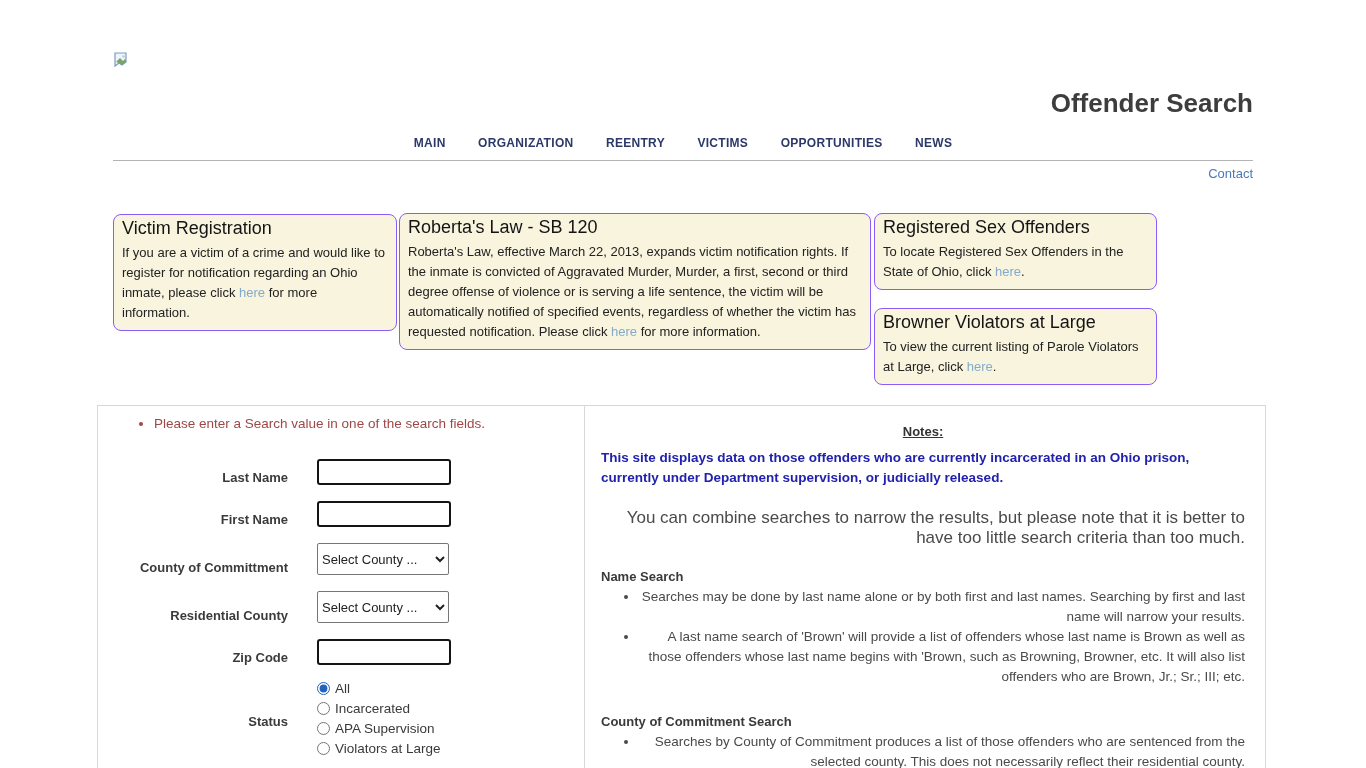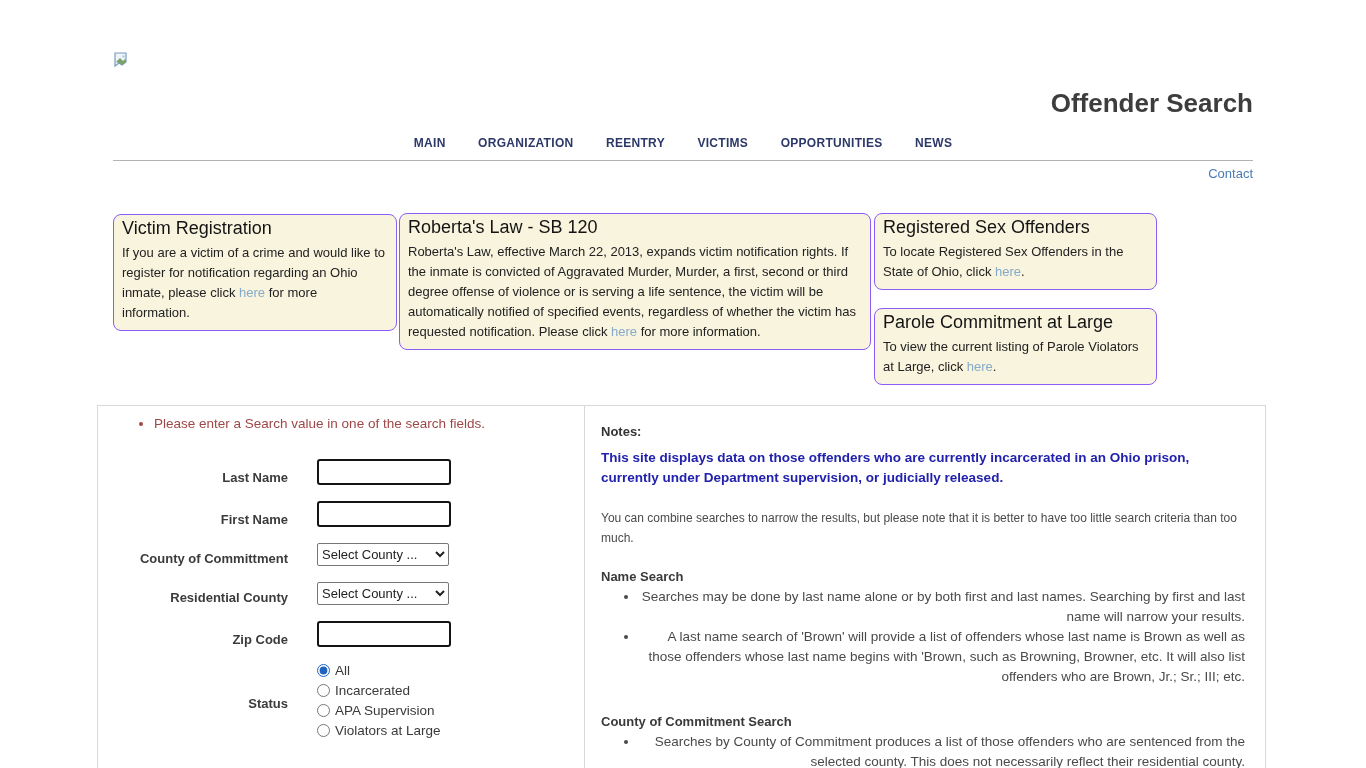--- a/index.html
+++ b/index.html
@@ -35,33 +35,33 @@
   .notes-col { flex:1; padding:18px 20px 0 16px; }
 
   .validation { list-style:disc; margin:2px 0 28px 56px; color:#9e4747; font-size:13.5px; }
   .form-row { display:flex; align-items:flex-end; margin-bottom:16px; }
   .form-row.top { align-items:center; }
   .form-label { width:190px; text-align:right; font-size:13px; font-weight:bold;
                 color:#3b3b3b; flex:0 0 190px; }
   .form-ctrl { margin-left:29px; }
   .txt { width:134px; height:26px; border:2px solid #141414; border-radius:3px;
          font-size:13px; padding:0 4px; outline:none; background:#fff; }
-  .sel { width:132px; height:23px; font-size:13px; border:1px solid #767676;
+  .sel { width:132px; height:32px; font-size:13px; border:1px solid #767676;
          border-radius:2px; background:#fff; color:#222; }
   .radio-row { display:flex; align-items:center; margin-bottom:5px; }
   .radio-row input { accent-color:#2064c0; width:13px; height:13px; margin-right:5px; }
   .radio-row label { font-size:13.5px; color:#3a3a3a; }
 
   
-  .notes-heading { font-size:13px; font-weight:bold; color:#333; 
-                   margin-bottom:9px; }
+  .notes-heading { font-size:13px; font-weight:bold; color:#333; text-decoration:underline;
+                   margin-bottom:9px;text-align:center; }
   .notes-highlight { font-size:13.5px; font-weight:bold; color:#2121ad; line-height:20px;
                      margin-bottom:20px; max-width:648px; }
-  .notes-para { font-size:12px; color:#4a4a4a; line-height:20px; margin-bottom:21px;
-                max-width:650px; }
+  .notes-para { font-size:17px; color:#4a4a4a; line-height:20px; margin-bottom:21px;
+                max-width:650px;text-align:right; }
   .notes-sub { font-size:13px; font-weight:bold; color:#3a3a3a; margin-bottom:3px; }
   .notes-list { margin:0 0 27px 38px; max-width:610px;text-align:right; }
   .notes-list li { font-size:13.5px; color:#4a4a4a; line-height:20px; }
 </style>
 </head>
 <body>
 
 <div class="page">
 
   <span class="logo">
@@ -95,21 +95,21 @@
     <h2>Roberta's Law - SB 120</h2>
     <p><span>Roberta's Law, effective March 22, 2013, expands victim notification rights. If the inmate is convicted of Aggravated Murder, Murder, a first, second or third degree offense of violence or is serving a life sentence, the victim will be automatically notified of specified events, regardless of whether the victim has requested notification. Please click </span><a>here</a><span> for more information.</span></p>
   </div>
 
   <div class="ibox box-rso">
     <h2>Registered Sex Offenders</h2>
     <p><span>To locate Registered Sex Offenders in the State of Ohio, click </span><a>here</a><span>.</span></p>
   </div>
 
   <div class="ibox box-pvl">
-    <h2>Parole Commitment at Large</h2>
+    <h2>Browner Violators at Large</h2>
     <p><span>To view the current listing of Parole Violators at Large, click </span><a>here</a><span>.</span></p>
   </div>
 
   <div class="panel">
 
     <div class="form-col">
       <ul class="validation">
         <li>Please enter a Search value in one of the search fields.</li>
       </ul>
 

